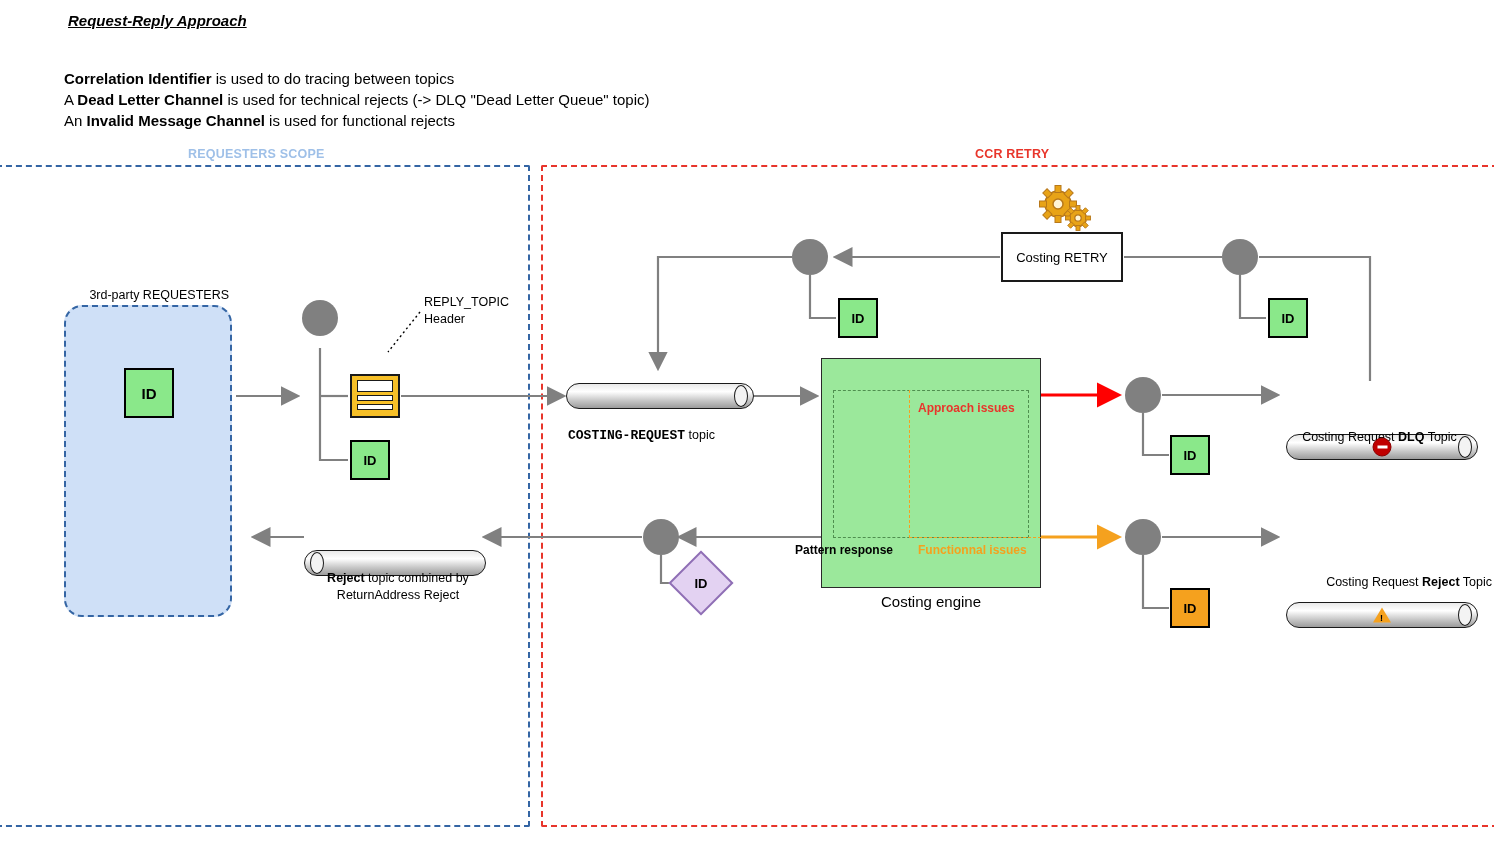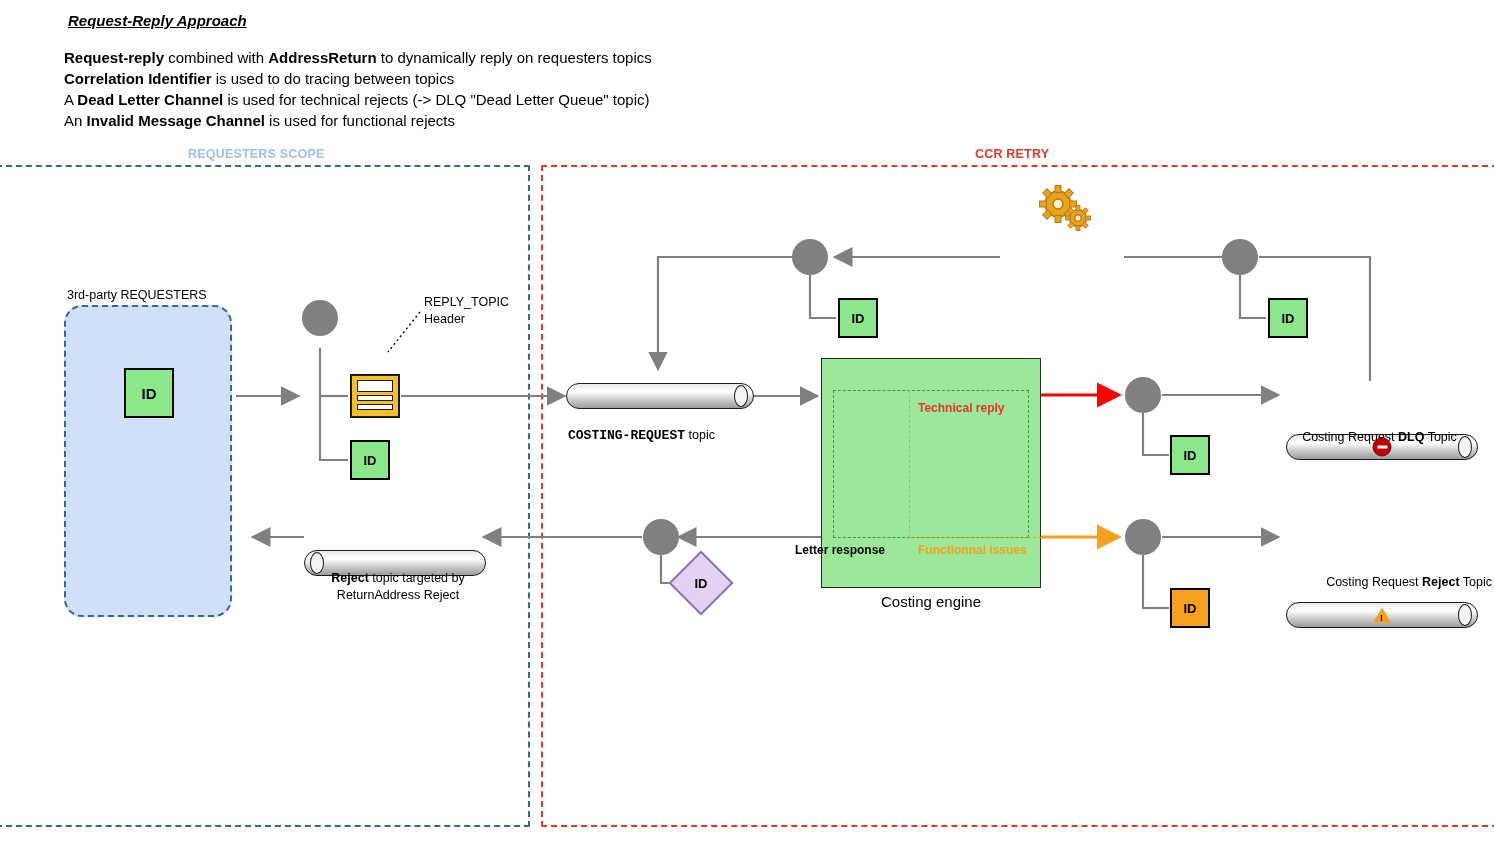--- a/index.html
+++ b/index.html
@@ -74,21 +74,21 @@
     left: 64px; top: 305px;
     width: 168px; height: 312px;
     background: #cfe0f7;
     border: 2px dashed #3465a4;
     border-radius: 18px;
     box-sizing: border-box;
   }
   #requesters-box-label {
     left: 67px; top: 288px;
     width: 162px;
-    text-align: left;
+    text-align: right;
     font-size: 12.5px;
   }
 
   
   .id-box {
     width: 40px; height: 40px;
     border: 2px solid #000;
     background: #8ae88a;
     display: flex;
     align-items: center;
@@ -279,23 +279,20 @@
     pointer-events: none;
   }
 </style>
 </head>
 <body>
 
 <div id="canvas">
 
   <div class="abs" id="title">Request-Reply Approach</div>
 
-  <div class="abs headline" id="line1">
-    <span class="b">Request-reply</span><span> combined with </span><span class="b">AddressReturn</span><span> to dynamically reply on requesters topics</span>
-  </div>
 
   <div class="abs headline" id="line2">
     <span class="b">Correlation Identifier</span><span> is used to do tracing between topics</span>
   </div>
 
   <div class="abs headline" id="line3">
     <span>A </span><span class="b">Dead Letter Channel</span><span> is used for technical rejects (-&gt; DLQ "Dead Letter Queue" topic)</span>
   </div>
 
   <div class="abs headline" id="line4">
@@ -386,37 +383,40 @@
     REPLY_TOPIC<br>Header
   </div>
 
   <div class="abs topic" style="left:566px; top:383px; width:188px;"></div>
   <div class="abs lbl" id="costing-request-topic-label">
     <span class="mono">COSTING-REQUEST</span><span> topic</span>
   </div>
 
   <div class="abs topic left-cap" style="left:304px; top:524px; width:182px;"></div>
   <div class="abs lbl center" id="reply-topic-label">
-    <span class="b">Reject</span><span> topic targeted by</span><br>
+    <span class="b">Reject</span><span> topic combined by</span><br>
     <span>ReturnAddress Reject</span>
   </div>
 
   <div class="abs circle" style="left:643px; top:519px;"></div>
   <div class="abs id-diamond" style="left:678px; top:560px;">
     <span>ID</span>
   </div>
 
   <div class="abs" id="costing-engine-box"></div>
   <div class="abs" id="costing-engine-inner"></div>
   <div class="abs" id="technical-split"></div>
-  <div class="abs" id="technical-issues-label">Technical reply</div>
+  <div class="abs" id="technical-issues-label">Approach issues</div>
   <div class="abs" id="functional-issues-label">Functionnal issues</div>
-  <div class="abs" id="costing-response-label">Letter response</div>
+  <div class="abs" id="costing-response-label">Pattern response</div>
   <div class="abs lbl" id="costing-engine-label">Costing engine</div>
 
+  <div class="abs" id="costing-retry-box">
+    <span>Costing RETRY</span>
+  </div>
   <svg class="abs" id="gear-icon" viewBox="0 0 56 50">
     <g transform="translate(22,22)">
       <circle cx="0" cy="0" r="13" fill="#e8a317" stroke="#b8781a" stroke-width="1.5"></circle>
       <circle cx="0" cy="0" r="5" fill="#fff4d6" stroke="#b8781a" stroke-width="1.5"></circle>
       <g fill="#e8a317" stroke="#b8781a" stroke-width="1">
         <rect x="-3" y="-18.5" width="6" height="7"></rect>
         <rect x="-3" y="11.5" width="6" height="7"></rect>
         <rect x="-18.5" y="-3" width="7" height="6"></rect>
         <rect x="11.5" y="-3" width="7" height="6"></rect>
         <rect x="-3" y="-18.5" width="6" height="7" transform="rotate(45)"></rect>

